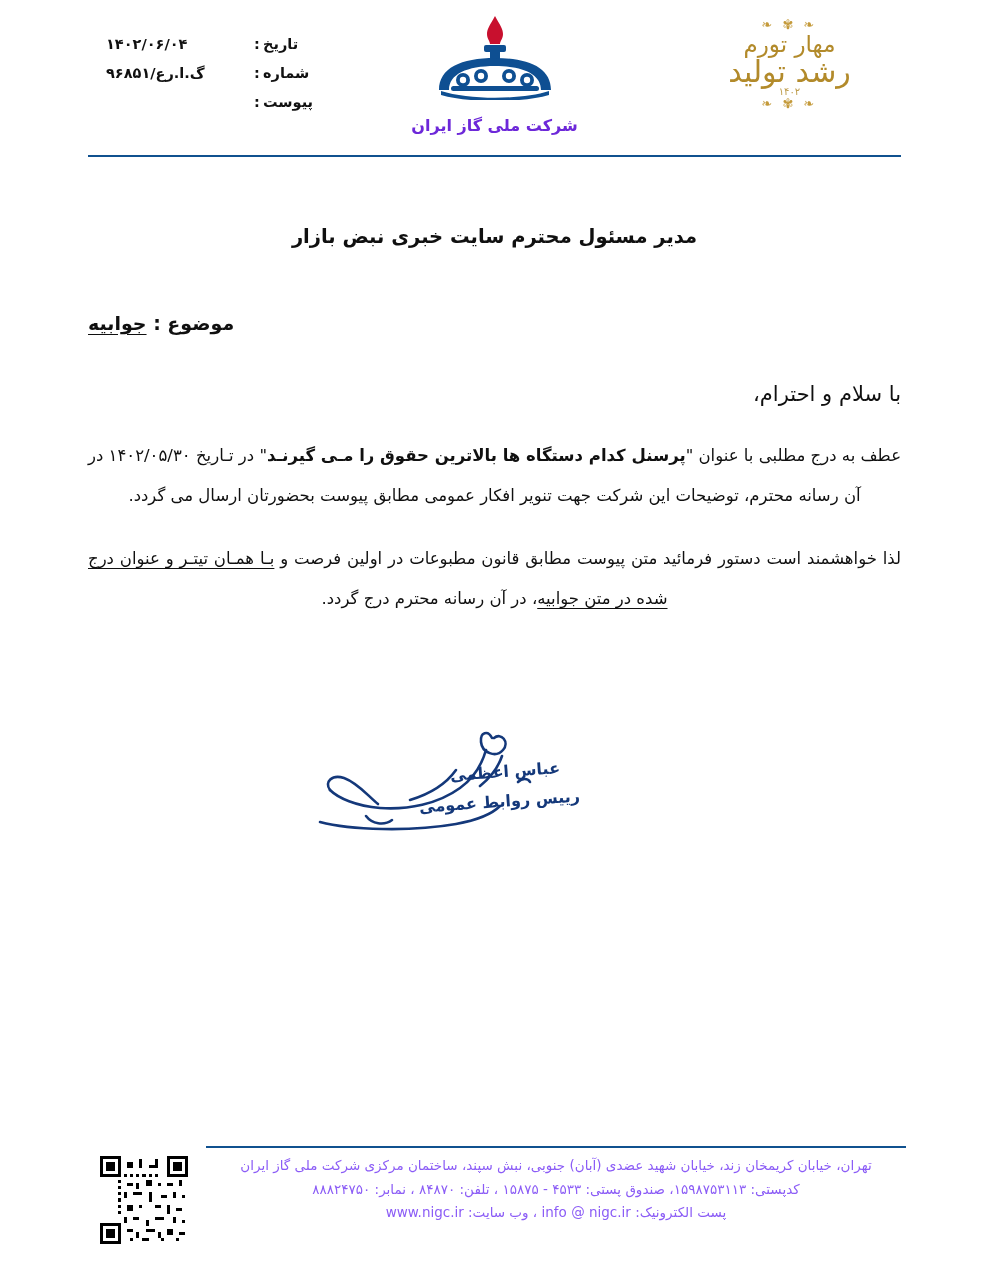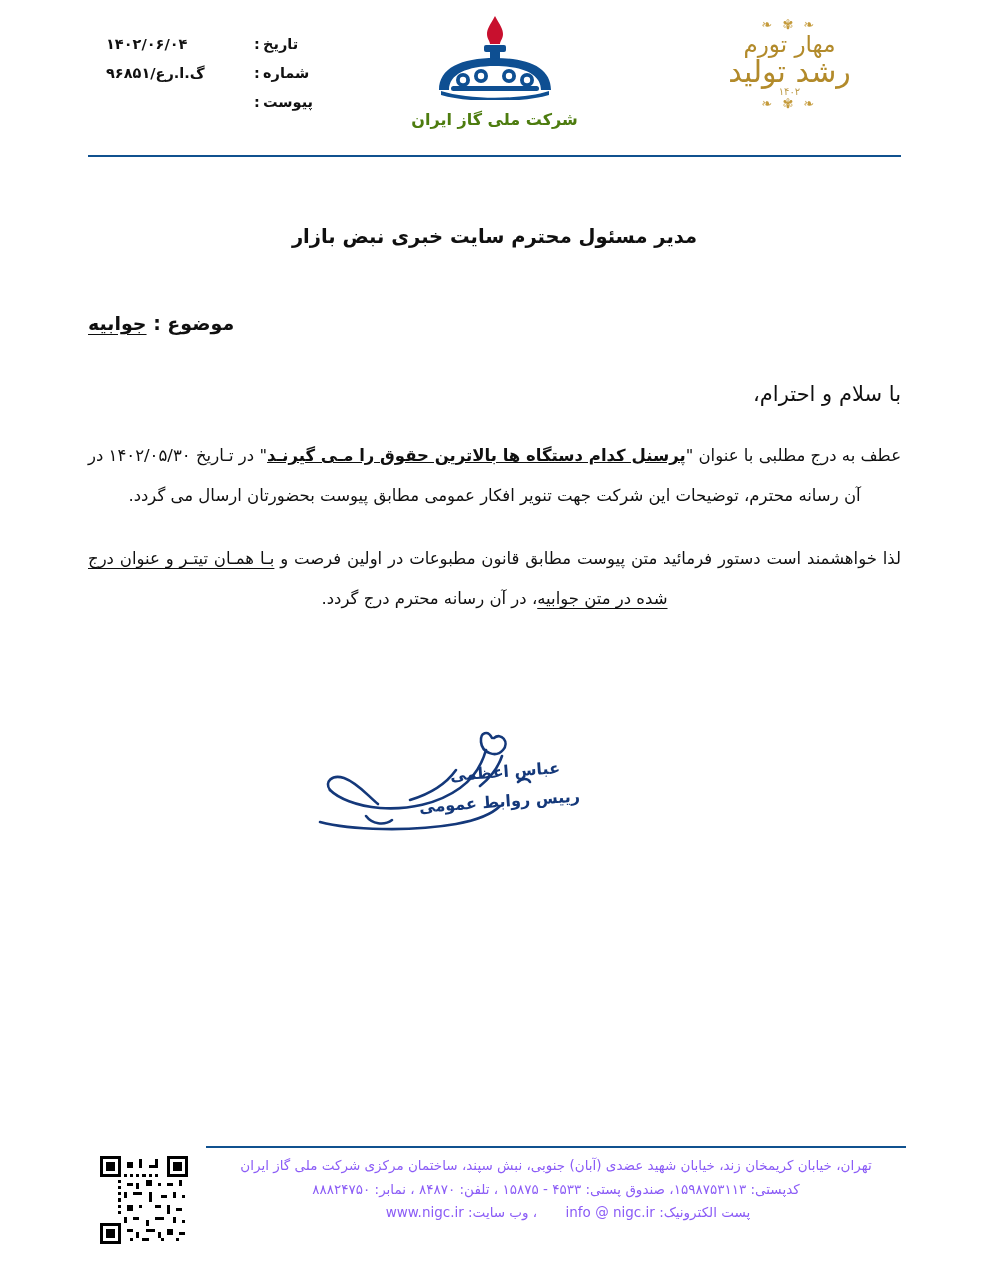--- a/index.html
+++ b/index.html
@@ -73,22 +73,22 @@
   .nigc-logo .flame-wrap {
     width: 100%;
     height: 86px;
     display: flex;
     align-items: flex-end;
     justify-content: center;
   }
   .nigc-logo .logo-caption {
     font-size: 16px;
     font-weight: bold;
-    color: #4d7c0f;
-    margin-top: 10px;
+    color: #6d28d9;
+    margin-top: 16px;
     letter-spacing: .5px;
   }
 
   
   .meta-block {
     position: absolute;
     top: 36px;
     left: 106px;
     width: 215px;
     direction: rtl;
@@ -162,21 +162,21 @@
     margin-bottom: 30px;
   }
   .para {
     font-size: 16.5px;
     line-height: 2.45;
     text-align: justify;
     text-align-last: center;
     margin-bottom: 14px;
   }
   .para.p2 { margin-top: 22px; }
-  .b { font-weight: bold; text-decoration: underline; }
+  .b { font-weight: bold; }
   .u { text-decoration: underline; text-underline-offset: 4px; }
 
   
   .signature-area {
     position: absolute;
     top: 720px;
     left: 260px;
     width: 320px;
     height: 130px;
     direction: rtl;
@@ -228,21 +228,20 @@
     direction: rtl;
     text-align: center;
     font-size: 13.5px;
     line-height: 1.75;
     color: #8b5cf6;
   }
   .footer-text .ltr {
     direction: ltr;
     unicode-bidi: embed;
     display: inline-block;
-    margin-left: 24px;
   }
   .qr {
     position: absolute;
     top: 16px;
     left: 100px;
     width: 88px;
     height: 88px;
   }
   .qr svg { display: block; }
 </style>

